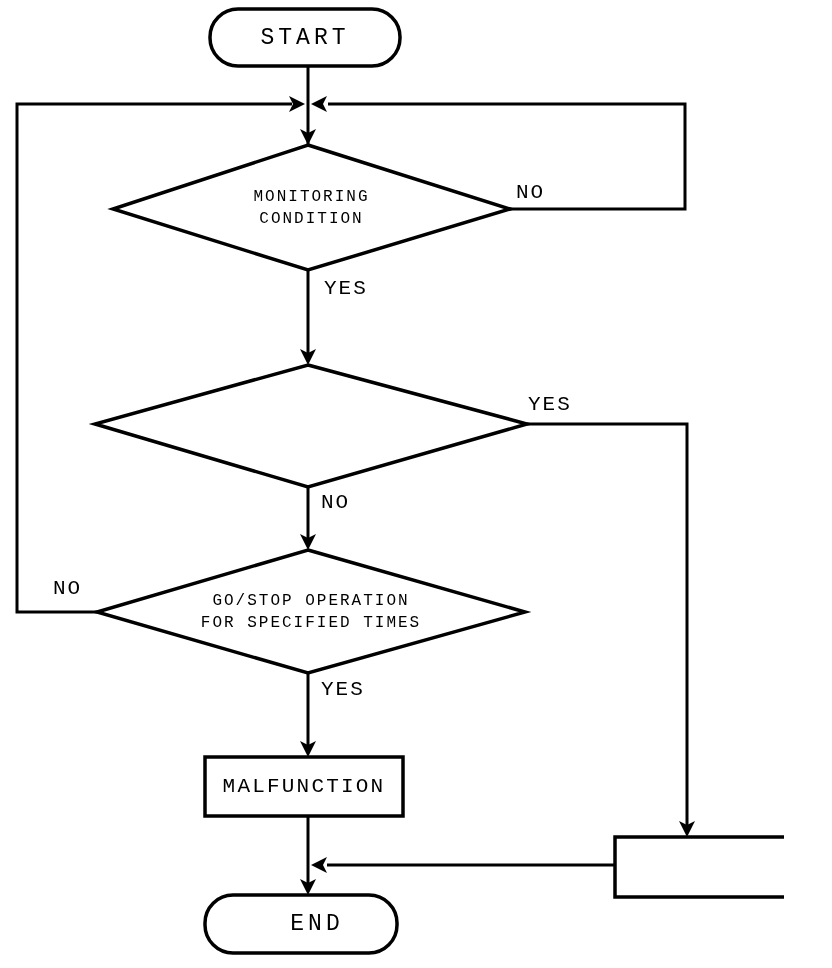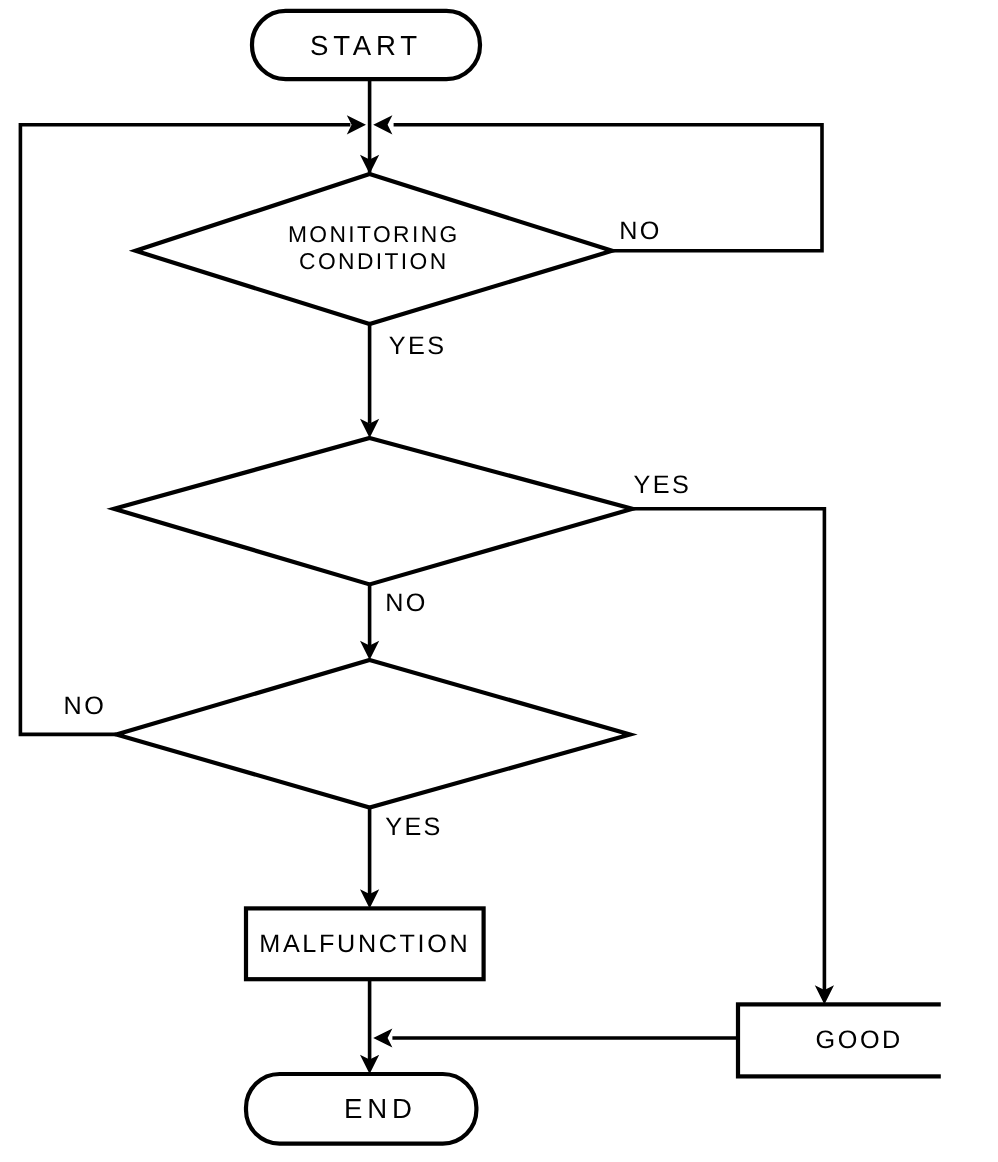--- a/index.html
+++ b/index.html
@@ -5,38 +5,38 @@
   html, body {
     margin: 0;
     padding: 0;
     background: #ffffff;
   }
   .canvas {
     position: relative;
     width: 784px;
     height: 968px;
     background: #ffffff;
-    font-family: Liberation Sans, sans-serif;
+    font-family: Liberation Mono, monospace;
     color: #000000;
     overflow: hidden;
   }
   .canvas svg {
     position: absolute;
     left: 0;
     top: 0;
   }
   .lbl {
     position: absolute;
     display: flex;
     align-items: center;
     justify-content: center;
     text-align: center;
     white-space: pre-line;
     color: #000000;
-    font-size: 19px;
+    font-size: 16px;
     letter-spacing: 2px;
     line-height: 22px;
     user-select: none;
   }
   .lbl.terminator {
     font-size: 23px;
     letter-spacing: 4px;
   }
   .lbl.process {
     font-size: 21px;
@@ -91,24 +91,25 @@
       <rect x="205" y="895" width="192" height="58" rx="28" ry="28"></rect>
     </g>
   </svg>
 
   <div class="lbl terminator" style="left:210px; top:9px; width:190px; height:57px;">START</div>
 
   <div class="lbl" style="left:113px; top:145px; width:397px; height:125px;">MONITORING
 CONDITION</div>
 
 
+  <div class="lbl" style="left:97px; top:550px; width:428px; height:123px;">GO/STOP OPERATION
+FOR SPECIFIED TIMES</div>
 
   <div class="lbl process" style="left:205px; top:757px; width:198px; height:59px;">MALFUNCTION</div>
 
-  <div class="lbl process" style="left:615px; top:837px; width:202px; height:60px;">GOOD</div>
 
   <div class="lbl terminator" style="left:221px; top:895px; width:192px; height:58px;">END</div>
 
   <div class="lbl edge" style="left:516px; top:181px; width:80px; height:24px;">NO</div>
 
   <div class="lbl edge" style="left:324px; top:277px; width:90px; height:24px;">YES</div>
 
   <div class="lbl edge" style="left:528px; top:393px; width:90px; height:24px;">YES</div>
 
   <div class="lbl edge" style="left:321px; top:491px; width:80px; height:24px;">NO</div>

